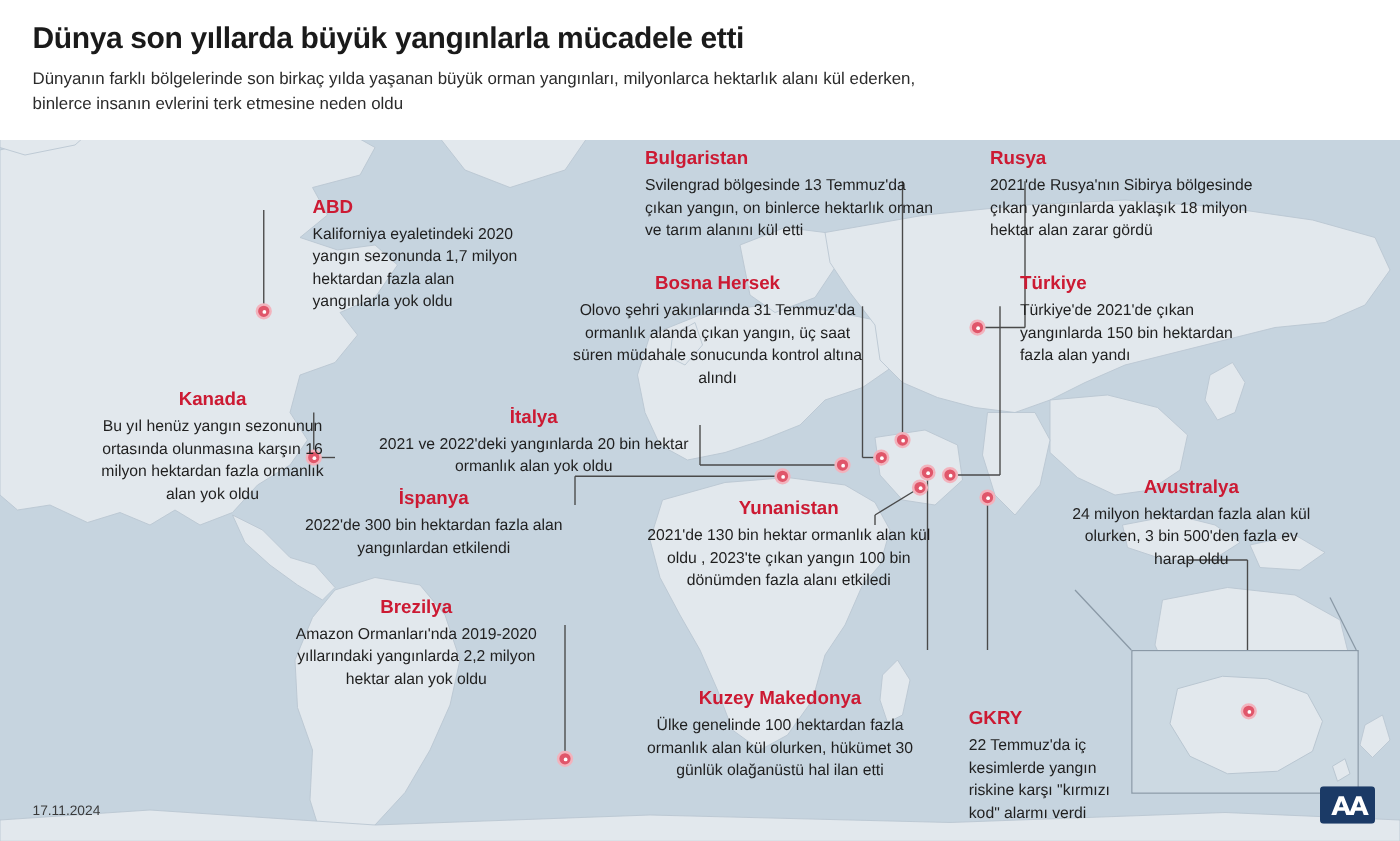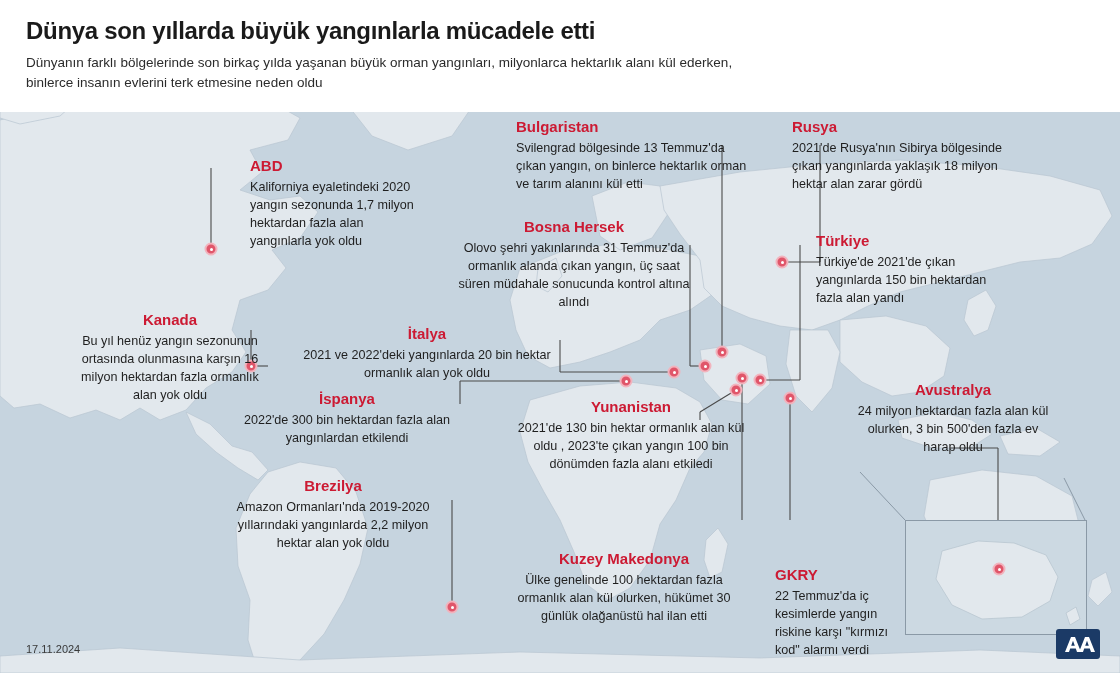--- a/index.html
+++ b/index.html
@@ -295,21 +295,21 @@
   <div class="ann" style="left:792px; top:118px; width:226px;">
     <div class="ann-title">Rusya</div>
     <div class="ann-body">2021'de Rusya'nın Sibirya bölgesinde çıkan yangınlarda yaklaşık 18 milyon hektar alan zarar gördü</div>
   </div>
 
   <div class="ann right" style="left:458px; top:218px; width:232px;">
     <div class="ann-title">Bosna Hersek</div>
     <div class="ann-body">Olovo şehri yakınlarında 31 Temmuz'da ormanlık alanda çıkan yangın, üç saat süren müdahale sonucunda kontrol altına alındı</div>
   </div>
 
-  <div class="ann" style="left:816px; top:232px; width:196px;">
+  <div class="ann" style="left:816px; top:218px; width:196px;">
     <div class="ann-title">Türkiye</div>
     <div class="ann-body">Türkiye'de 2021'de çıkan yangınlarda 150 bin hektardan fazla alan yandı</div>
   </div>
 
   <div class="ann right" style="left:512px; top:398px; width:238px;">
     <div class="ann-title">Yunanistan</div>
     <div class="ann-body">2021'de 130 bin hektar ormanlık alan kül oldu , 2023'te çıkan yangın 100 bin dönümden fazla alanı etkiledi</div>
   </div>
 
   <div class="ann right" style="left:500px; top:526px; width:248px;margin-top:24px;">

